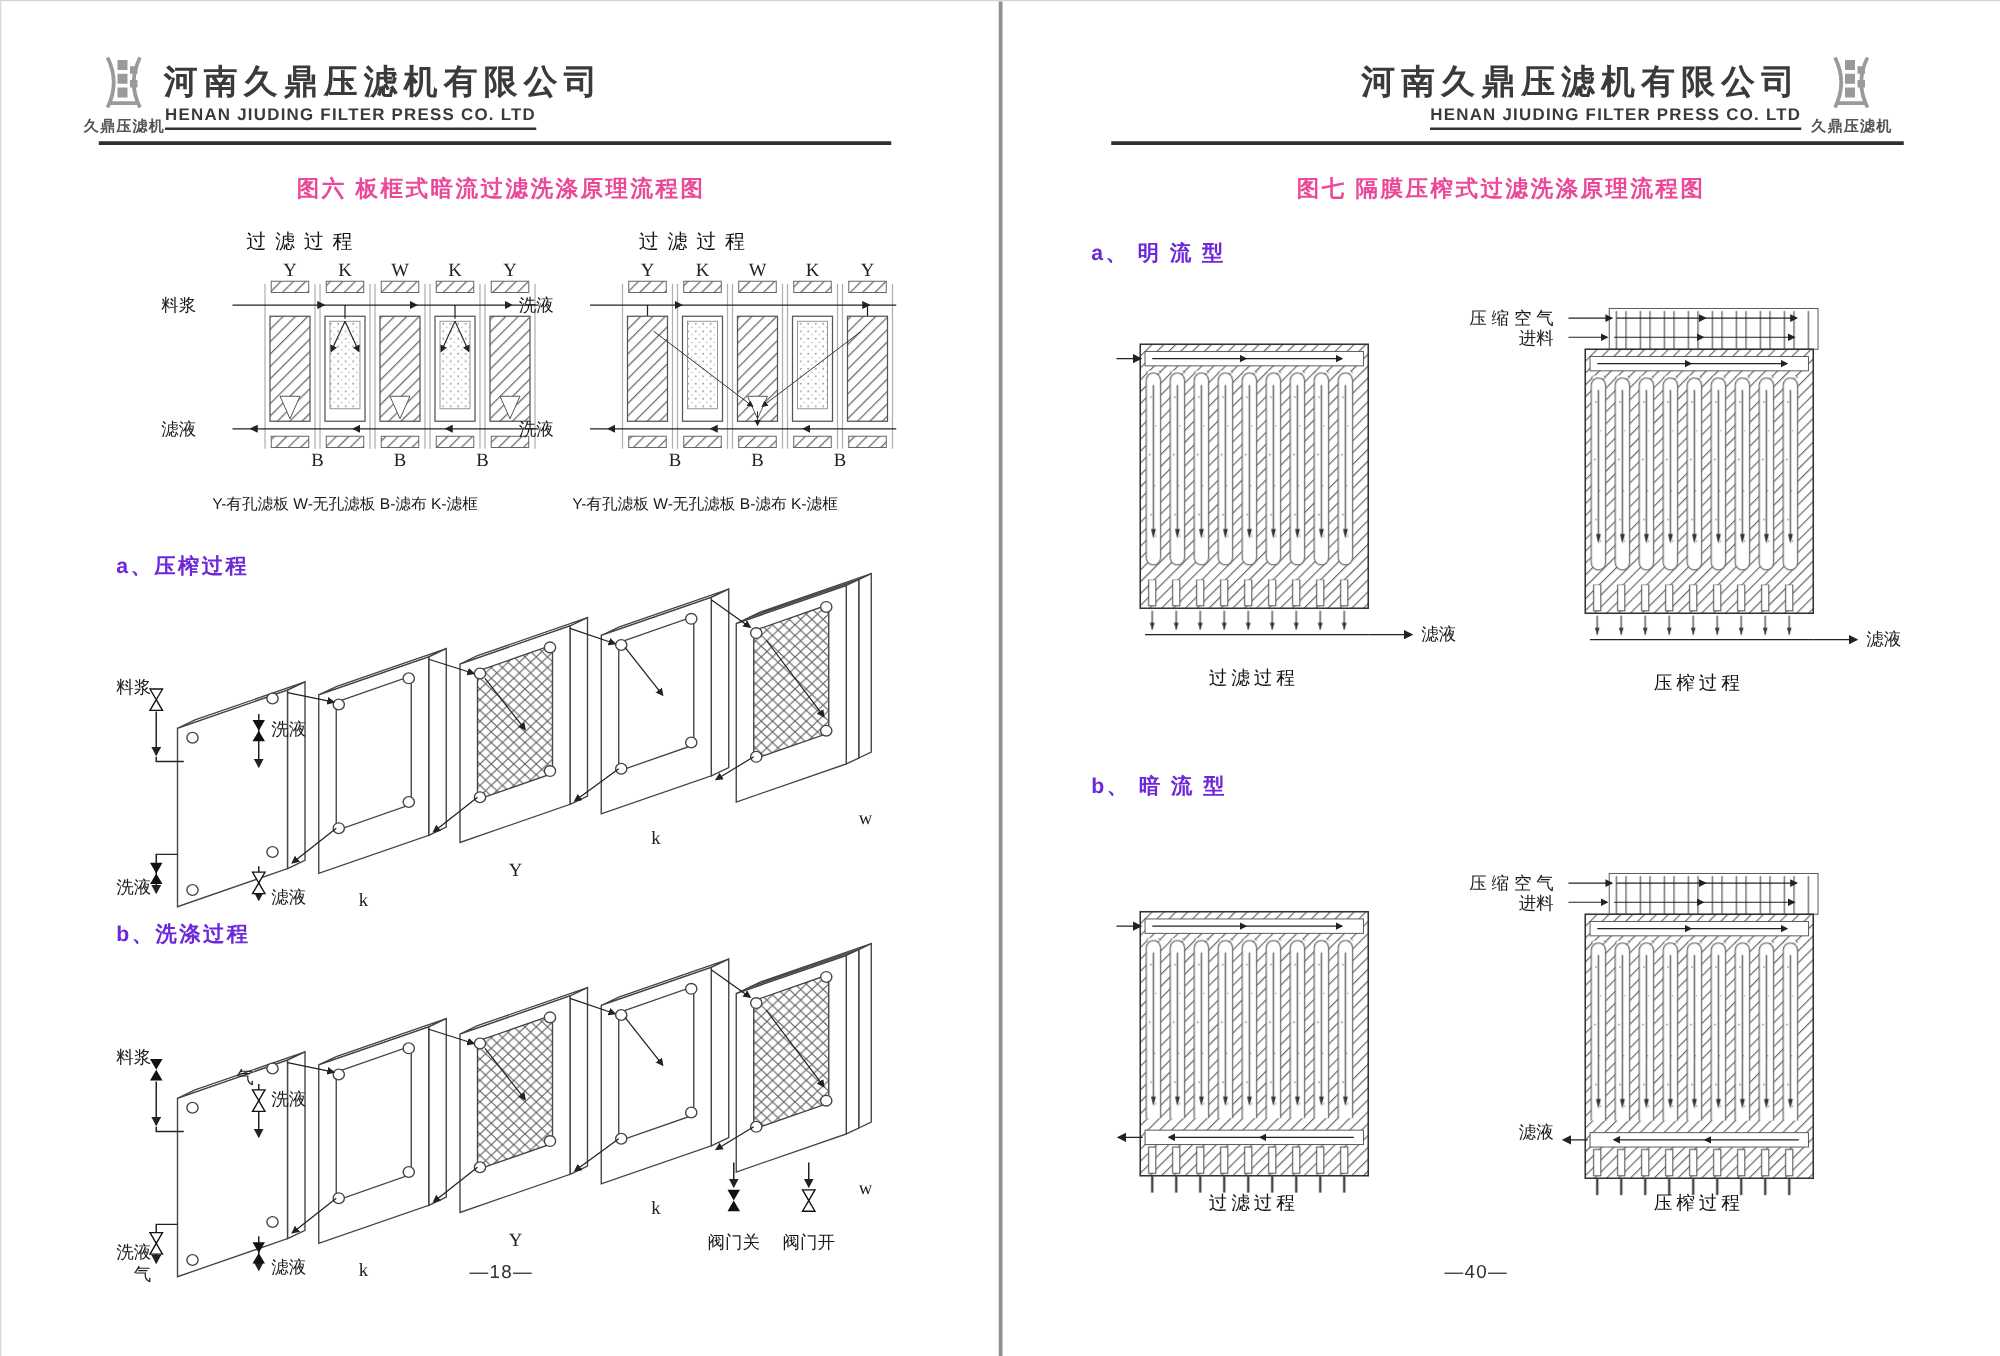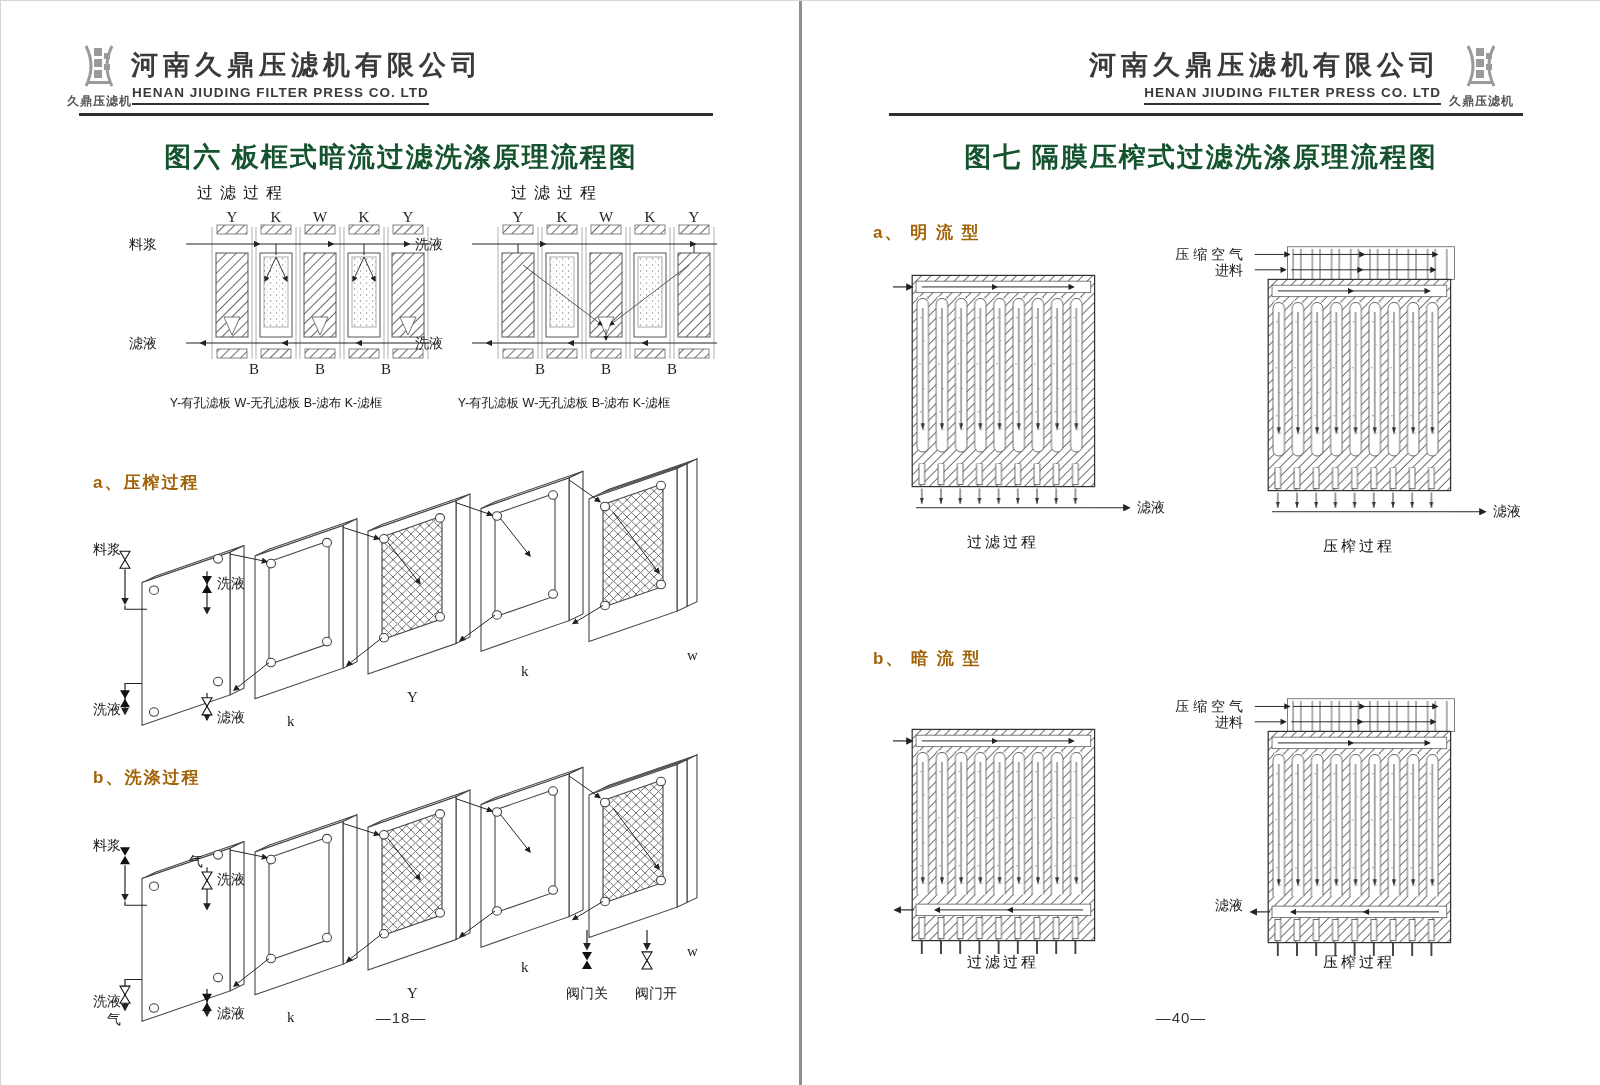--- a/index.html
+++ b/index.html
@@ -5,22 +5,22 @@
   html,body{margin:0;padding:0;background:#ffffff;}
   #spread{position:relative;width:1600px;height:1085px;background:#fff;border:1px solid #d5d5d5;
           font-family:"Liberation Sans","DejaVu Sans",sans-serif;color:#222;overflow:hidden;}
   .abs{position:absolute;}
   .divider{position:absolute;left:798px;top:0;width:3px;height:1085px;background:#8f8f8f;}
   .co-cn{font-size:27px;font-weight:bold;letter-spacing:5px;color:#3a3a3a;white-space:nowrap;}
   .co-en{font-size:13.5px;font-weight:bold;letter-spacing:1px;color:#3a3a3a;border-bottom:2.5px solid #333;
          padding-bottom:3px;display:inline-block;white-space:nowrap;}
   .logo-cap{font-size:12px;font-weight:bold;color:#555;letter-spacing:1px;white-space:nowrap;}
   .rule{height:2.5px;background:#2f2f2f;}
-  .fig-title{font-size:27px;font-weight:bold;color:#14532d;text-align:center;letter-spacing:2px;white-space:nowrap;}
-  .sec-head{font-size:17px;font-weight:bold;color:#a16207;letter-spacing:2px;white-space:nowrap;margin-top:30px;}
+  .fig-title{font-size:18px;font-weight:bold;color:#ec4899;text-align:center;letter-spacing:2px;white-space:nowrap;}
+  .sec-head{font-size:17px;font-weight:bold;color:#6d28d9;letter-spacing:2px;white-space:nowrap;}
   .sub-head{font-size:16px;color:#111;letter-spacing:7px;white-space:nowrap;}
   .lbl{font-size:14px;color:#1a1a1a;white-space:nowrap;line-height:17px;}
   .tag{font-size:15px;color:#222;font-family:"Liberation Serif","DejaVu Serif",serif;}
   .legend{font-size:12.5px;color:#1a1a1a;text-align:center;white-space:nowrap;}
   .caption{font-size:15px;color:#111;text-align:center;letter-spacing:3px;white-space:nowrap;}
   .pagenum{font-size:15px;color:#333;text-align:center;letter-spacing:1px;}
   .r{text-align:right;}
   .c{text-align:center;}
 </style>
 </head>
@@ -435,21 +435,21 @@
       <div class="abs lbl" style="left:102px;top:100px;">气</div>
       <div class="abs lbl" style="left:130px;top:118px;">洗液</div>
       <div class="abs lbl r" style="left:0;top:240px;width:34px;">洗液</div>
       <div class="abs lbl r" style="left:0;top:258px;width:34px;">气</div>
       <div class="abs lbl" style="left:130px;top:252px;">滤液</div>
       <div class="abs tag" style="left:200px;top:256px;">k</div>
       <div class="abs tag" style="left:320px;top:232px;">Y</div>
       <div class="abs tag" style="left:434px;top:206px;">k</div>
       <div class="abs tag" style="left:600px;top:190px;">w</div>
       <div class="abs lbl c" style="left:470px;top:232px;width:60px;">阀门关</div>
-      <div class="abs lbl c" style="left:530px;top:232px;width:60px;text-align:right;">阀门开</div>
+      <div class="abs lbl c" style="left:530px;top:232px;width:60px;">阀门开</div>
     </div>
 
     <div class="abs pagenum" style="left:320px;top:1008px;width:160px;">—18—</div>
   </div>
 
   <div class="abs" style="left:800px;top:0;width:800px;height:1085px;">
 
     <div class="abs co-cn" style="left:160px;top:46px;width:480px;text-align:right;">河南久鼎压滤机有限公司</div>
     <div class="abs r" style="left:160px;top:82px;width:480px;"><span class="co-en">HENAN JIUDING FILTER PRESS CO. LTD</span></div>
     <svg class="abs" style="left:654px;top:42px;" width="52" height="46">

